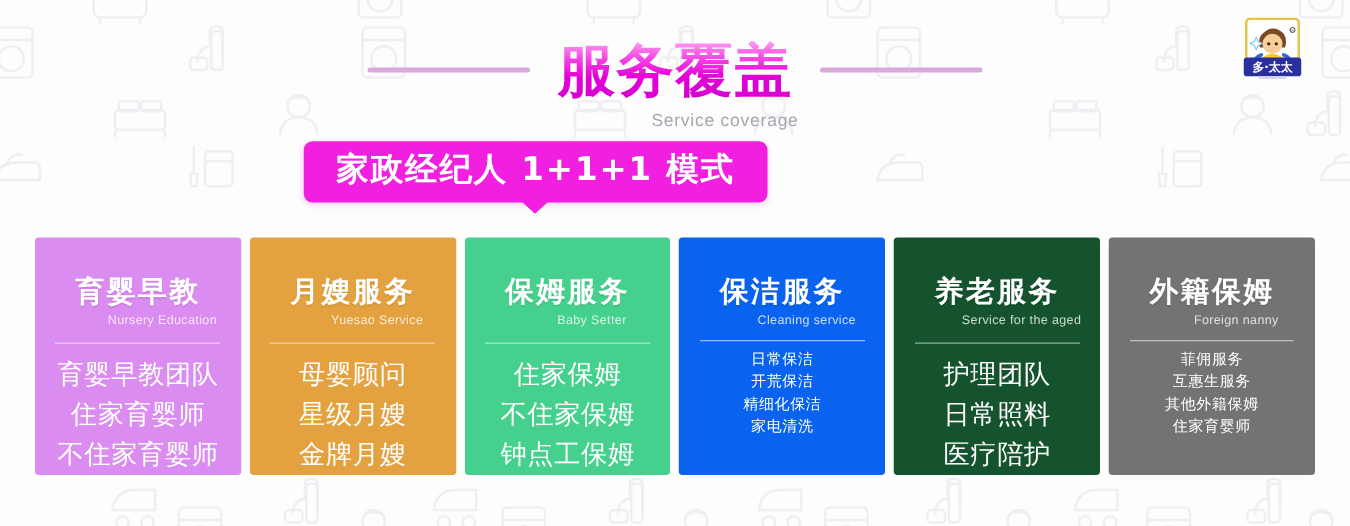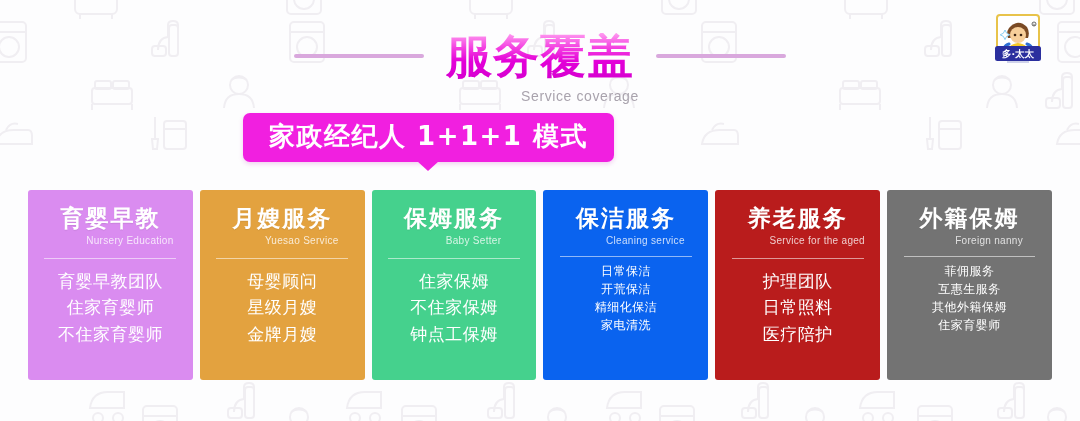--- a/index.html
+++ b/index.html
@@ -138,21 +138,21 @@
     display: flex;
     gap: 7px;
   }
   .card {
     flex: 1 1 0;
     height: 190px;
     border-radius: 3px;
     display: flex;
     flex-direction: column;
     align-items: center;
-    padding-top: 16px;
+    padding-top: 32px;
     box-sizing: border-box;
     overflow: hidden;
   }
   .card-title {
     font-family: "DejaVu Sans", sans-serif;
     font-size: 23px;
     font-weight: bold;
     color: #ffffff;
     letter-spacing: 2px;
     line-height: 1.1;
@@ -174,21 +174,21 @@
     margin: 12px 0 10px 0;
   }
   .card-items {
     display: flex;
     flex-direction: column;
     align-items: center;
     gap: 2px;
   }
   .card-item {
     font-family: "DejaVu Sans", sans-serif;
-    font-size: 17px;
+    font-size: 21px;
     color: #ffffff;
     line-height: 1.42;
     letter-spacing: 0.5px;
     white-space: nowrap;
   }
   .card.dense .card-item { font-size: 12px; line-height: 1.33; }
   .card.dense .card-rule { margin: 10px 0 7px 0; }
 </style>
 </head>
 <body>
@@ -369,21 +369,21 @@
       <div class="card-sub">Cleaning service</div>
       <div class="card-rule"></div>
       <div class="card-items">
         <div class="card-item">日常保洁</div>
         <div class="card-item">开荒保洁</div>
         <div class="card-item">精细化保洁</div>
         <div class="card-item">家电清洗</div>
       </div>
     </div>
 
-    <div class="card" style="background:#b91c1c">
+    <div class="card" style="background:#14532d">
       <div class="card-title">养老服务</div>
       <div class="card-sub">Service for the aged</div>
       <div class="card-rule"></div>
       <div class="card-items">
         <div class="card-item">护理团队</div>
         <div class="card-item">日常照料</div>
         <div class="card-item">医疗陪护</div>
       </div>
     </div>
 

